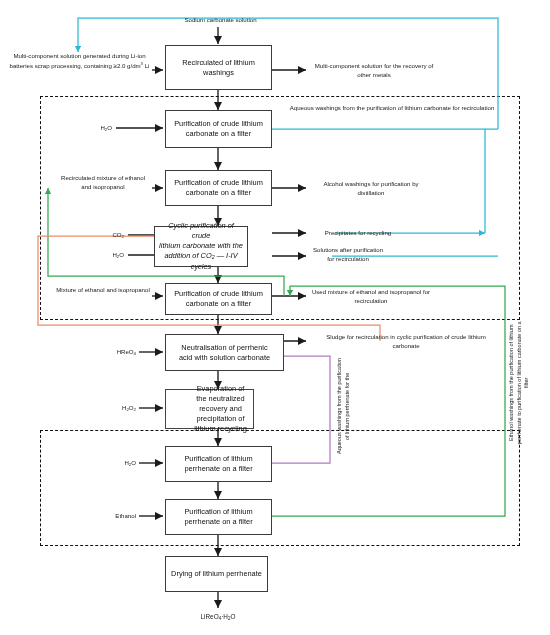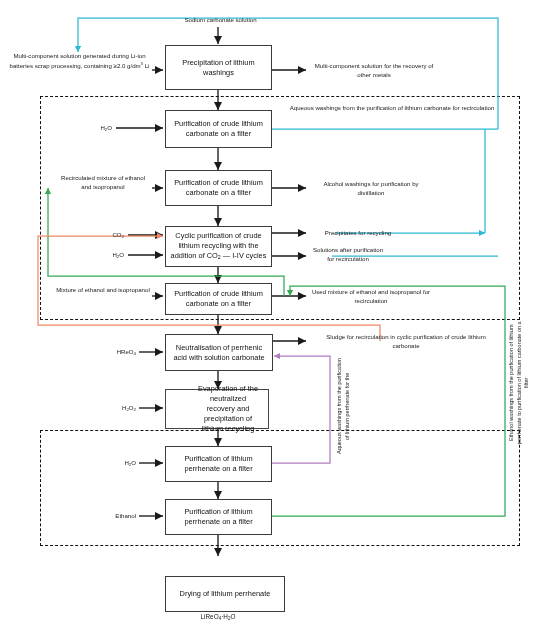--- a/index.html
+++ b/index.html
@@ -93,62 +93,62 @@
       <path d="M380,341 L380,325 L38,325 L38,236 L163,236" marker-end="url(#ao)"></path>
     </g>
 
     <g stroke="#b07cc0" stroke-width="1.25" fill="none">
       <path d="M272,463 L330,463 L330,356 L274,356" marker-end="url(#ap)"></path>
     </g>
   </svg>
 
   <div class="box" style="left:165px;top:45px;width:107px;height:45px;">
     <div>
-      <span>Precipitation of lithium</span><br>
+      <span>Recirculated of lithium</span><br>
       <span>washings</span>
     </div>
   </div>
 
   <div class="box" style="left:165px;top:110px;width:107px;height:38px;">
     <div>
       <span>Purification of crude lithium</span><br>
       <span>carbonate on a filter</span>
     </div>
   </div>
 
   <div class="box" style="left:165px;top:170px;width:107px;height:36px;">
     <div>
       <span>Purification of crude lithium</span><br>
       <span>carbonate on a filter</span>
     </div>
   </div>
 
-  <div class="box" style="left:165px;top:226px;width:107px;height:41px;">
+  <div class="box" style="left:154px;top:226px;width:94px;height:41px;font-style:italic;">
     <div>
       <span>Cyclic purification of crude</span><br>
-      <span>lithium recycling with the</span><br>
+      <span>lithium carbonate with the</span><br>
       <span>addition of CO<sub>2</sub> — I-IV cycles</span>
     </div>
   </div>
 
   <div class="box" style="left:165px;top:283px;width:107px;height:32px;">
     <div>
       <span>Purification of crude lithium</span><br>
       <span>carbonate on a filter</span>
     </div>
   </div>
 
-  <div class="box" style="left:165px;top:334px;width:108px;height:37px;">
+  <div class="box" style="left:165px;top:334px;width:119px;height:37px;">
     <div>
       <span>Neutralisation of perrhenic</span><br>
       <span>acid with solution carbonate</span>
     </div>
   </div>
 
-  <div class="box thin" style="left:165px;top:389px;width:104px;height:40px;padding-left:26px;">
+  <div class="box thin" style="left:165px;top:389px;width:89px;height:40px;padding-left:26px;">
     <div>
       <span>Evaporation of the neutralized</span><br>
       <span>recovery and precipitation of</span><br>
       <span>lithium recycling</span>
     </div>
   </div>
 
   <div class="box" style="left:165px;top:446px;width:107px;height:36px;">
     <div>
       <span>Purification of lithium</span><br>
@@ -156,21 +156,21 @@
     </div>
   </div>
 
   <div class="box" style="left:165px;top:499px;width:107px;height:36px;">
     <div>
       <span>Purification of lithium</span><br>
       <span>perrhenate on a filter</span>
     </div>
   </div>
 
-  <div class="box" style="left:165px;top:556px;width:120px;height:36px;margin-top:20px;">
+  <div class="box" style="left:165px;top:556px;width:103px;height:36px;">
     <div>
       <span>Drying of lithium perrhenate</span>
     </div>
   </div>
 
   <div class="lbl" style="left:148px;top:16px;width:145px;">Sodium carbonate solution</div>
 
   <div class="lbl" style="left:8px;top:52px;width:143px;">Multi-component solution generated during Li-ion batteries scrap processing, containing ≥2.0 g/dm<sup style="font-size:0.7em">3</sup> Li</div>
 
   <div class="lbl left" style="left:72px;top:124px;width:40px;">H<sub>2</sub>O</div>

